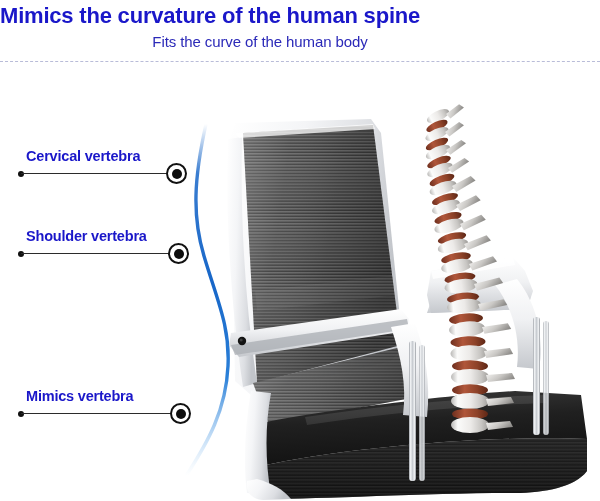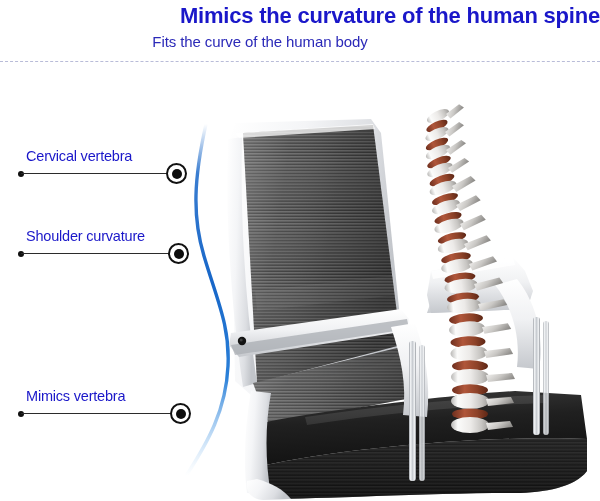--- a/index.html
+++ b/index.html
@@ -10,21 +10,21 @@
     font-family:"Liberation Sans","DejaVu Sans",sans-serif;
     overflow:hidden;
     position:relative;
   }
   #stage{position:relative;width:600px;height:501px;overflow:hidden;background:#fff;}
 
   
   .header{position:absolute;left:0;top:0;width:600px;height:62px;}
   .title{
     position:absolute;left:0;top:3px;width:600px;
-    text-align:right;
+    text-align:left;
     font-size:22px;font-weight:bold;
     color:#1a17c9;
     letter-spacing:-0.2px;
     white-space:nowrap;
   }
   .subtitle{
     position:absolute;left:0;top:33px;width:600px;
     text-align:center;
     font-size:15px;font-weight:normal;
     color:#2b29b8;
@@ -35,21 +35,21 @@
   }
   .divider{
     position:absolute;left:0;top:61px;width:600px;height:0;
     border-top:1.5px dashed #b9bcd8;
   }
 
   
   .callout{position:absolute;height:44px;}
   .callout .clabel{
     position:absolute;left:26px;top:0;
-    font-size:14.5px;font-weight:normal;color:#1a17c9;
+    font-size:14.5px;font-weight:bold;color:#1a17c9;
     white-space:nowrap;letter-spacing:-0.2px;
   }
   .callout .cline{
     position:absolute;left:21px;top:25px;height:1.4px;
     background:#2b2b2b;
   }
   .callout .cdot-start{
     position:absolute;left:18px;top:22.5px;
     width:6px;height:6px;border-radius:50%;background:#111;
   }
@@ -290,21 +290,21 @@
   </svg>
 
   <div class="callout" style="left:0;top:148px;">
     <div class="clabel">Cervical vertebra</div>
     <div class="cdot-start"></div>
     <div class="cline" style="width:155px;"></div>
     <div class="ctarget" style="left:166px;"></div>
   </div>
 
   <div class="callout" style="left:0;top:228px;">
-    <div class="clabel">Shoulder curvature</div>
+    <div class="clabel">Shoulder vertebra</div>
     <div class="cdot-start"></div>
     <div class="cline" style="width:157px;"></div>
     <div class="ctarget" style="left:168px;"></div>
   </div>
 
   <div class="callout" style="left:0;top:388px;">
     <div class="clabel">Mimics vertebra</div>
     <div class="cdot-start"></div>
     <div class="cline" style="width:157px;"></div>
     <div class="ctarget" style="left:170px;"></div>

